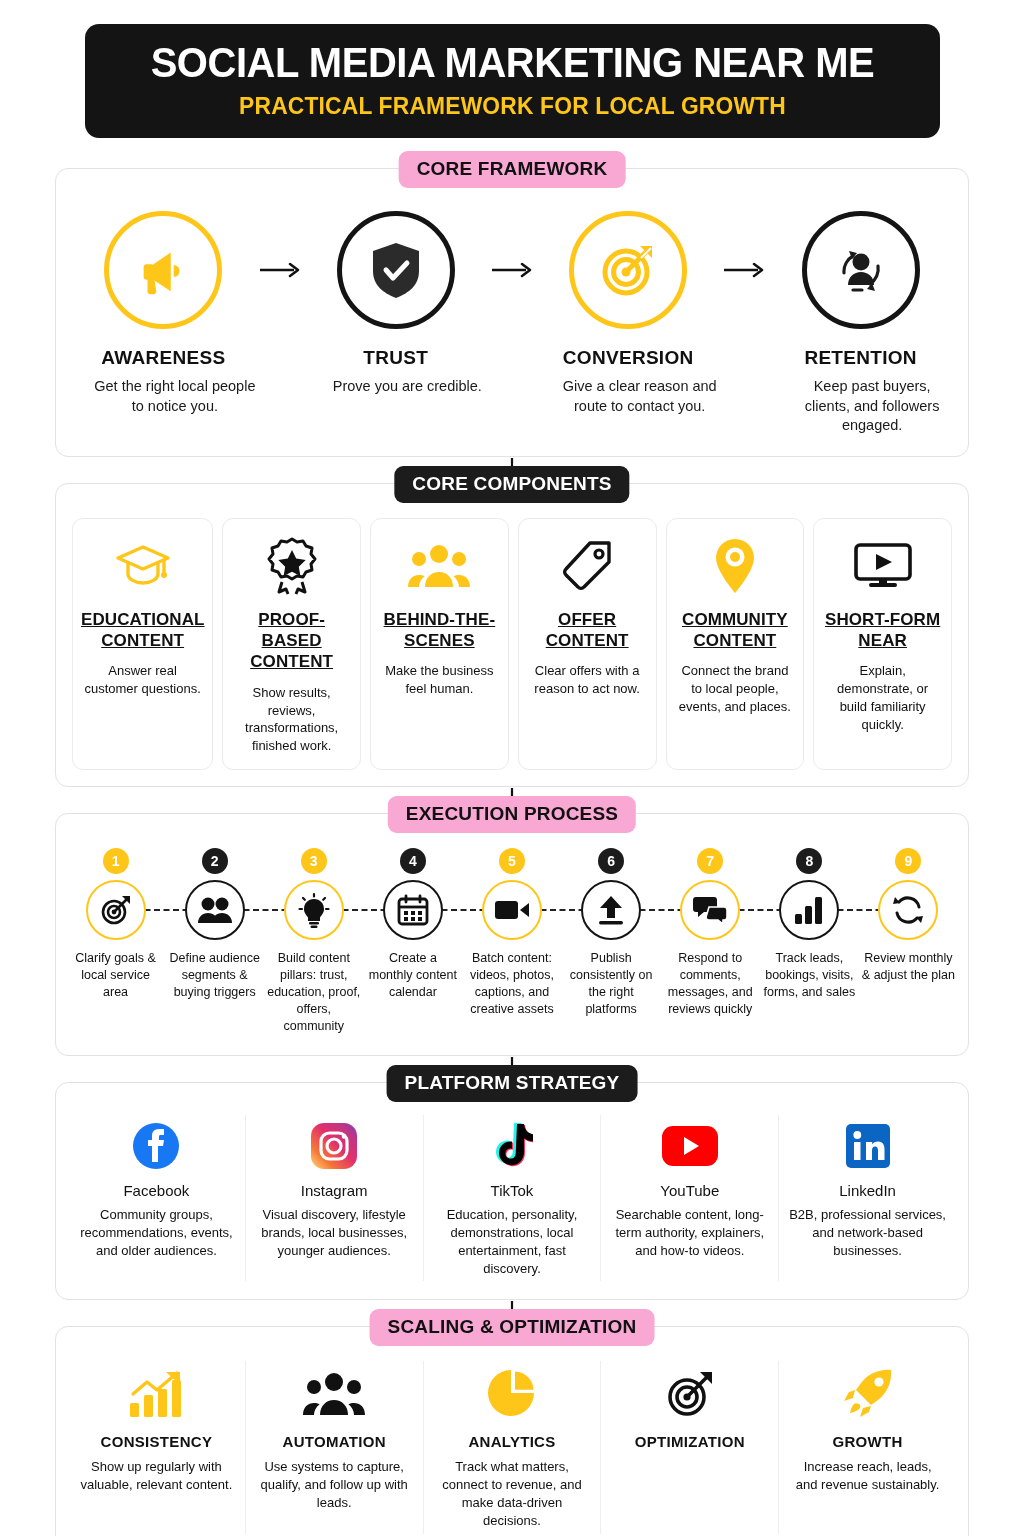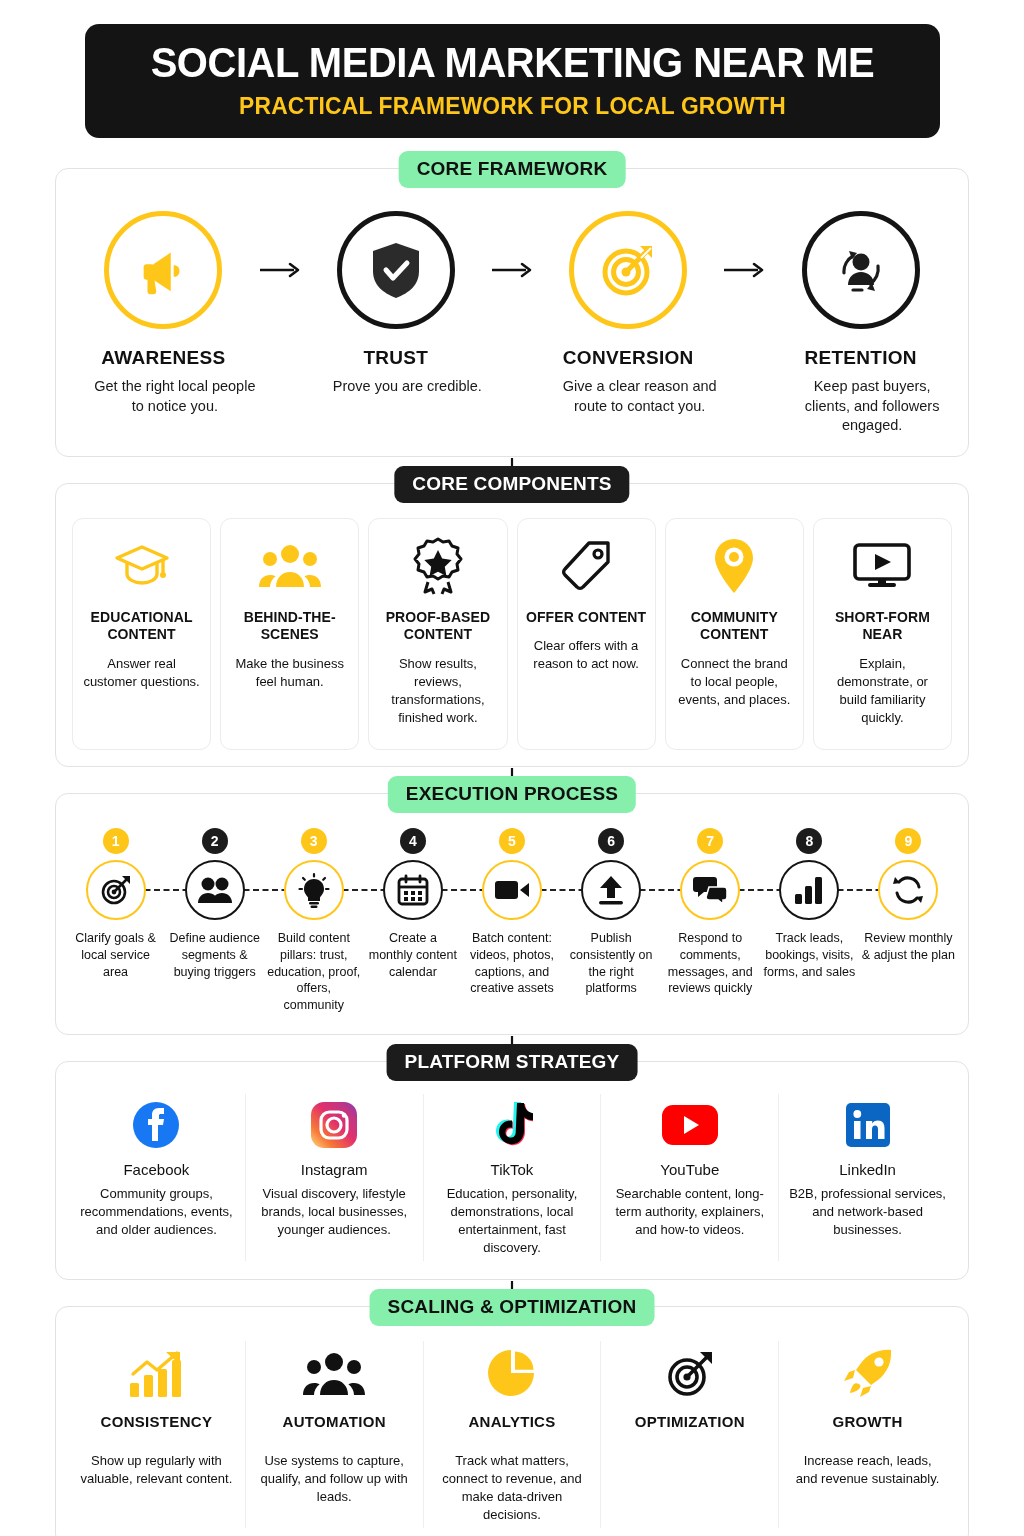--- a/index.html
+++ b/index.html
@@ -55,35 +55,35 @@
     left: 50%;
     transform: translateX(-50%);
     border-radius: 9px;
     padding: 7px 18px 8px;
     font-size: 19px;
     font-weight: 800;
     letter-spacing: 0.2px;
     white-space: nowrap;
     z-index: 4;
   }
-  .badge.yellow { background: #86efac; color: #111111; }
+  .badge.yellow { background: #f9a8d4; color: #111111; }
   .badge.dark   { background: #1c1c1c; color: #ffffff; }
 
   .connector {
     display: block;
     margin: 0 auto;
     width: 18px;
     height: 26px;
     position: relative;
   }
   .connector svg { display: block; }
 
   
   #core-framework { padding: 42px 14px 20px; }
-  .cf-row { display: flex; align-items: flex-start; justify-content: center; }
+  .cf-row { display: flex; align-items: flex-start; }
   .cf-item { width: 196px; text-align: center; }
   .cf-circle {
     width: 118px; height: 118px; border-radius: 50%;
     border: 5px solid #141414;
     margin: 0 auto 18px;
     display: flex; align-items: center; justify-content: center;
   }
   .cf-circle.accent { border-color: #FFC61A; }
   .cf-title { font-size: 19px; font-weight: 700; letter-spacing: 0.3px; }
   .cf-desc { font-size: 14.5px; line-height: 1.35; margin-top: 8px; color: #1a1a1a; margin-left: 23px; }
@@ -94,21 +94,21 @@
   .cc-row { display: flex; gap: 9px; justify-content: center; }
   .cc-card {
     flex: 1;
     border: 1px solid #ececec;
     border-radius: 11px;
     padding: 16px 8px 14px;
     text-align: center;
     min-height: 232px;
   }
   .cc-icon { height: 62px; display: flex; align-items: center; justify-content: center; margin-bottom: 12px; }
-  .cc-title { font-size: 14px; font-weight: 700; line-height: 1.25; letter-spacing: 0.1px; }
+  .cc-title { font-size: 17px; font-weight: 700; line-height: 1.25; letter-spacing: 0.1px; text-decoration: underline; }
   .cc-desc { font-size: 13px; line-height: 1.38; margin-top: 11px; }
 
   
   #execution-process { padding: 34px 10px 20px; }
   .ep-row { display: flex; justify-content: center; position: relative; }
   .ep-item { width: 101px; text-align: center; position: relative; }
   .ep-num {
     width: 26px; height: 26px; border-radius: 50%;
     display: flex; align-items: center; justify-content: center;
     color: #ffffff; font-size: 14px; font-weight: 700;
@@ -139,21 +139,21 @@
   .ps-title { font-size: 15px; font-weight: 400; }
   .ps-desc { font-size: 13px; line-height: 1.38; margin-top: 7px; text-align: center; }
 
   
   #scaling-optimization { padding: 34px 12px 18px; }
   .sc-row { display: flex; justify-content: center; }
   .sc-card { flex: 1; text-align: center; padding: 4px 12px; border-right: 1px solid #eeeeee; }
   .sc-card:last-child { border-right: none; }
   .sc-icon { height: 58px; display: flex; align-items: center; justify-content: center; margin-bottom: 10px; }
   .sc-title { font-size: 15px; font-weight: 700; letter-spacing: 0.3px; }
-  .sc-desc { font-size: 13px; line-height: 1.38; margin-top: 22px; }
+  .sc-desc { font-size: 13px; line-height: 1.38; margin-top: 8px; }
 </style>
 </head>
 <body>
 
 <div class="page">
 
   <div class="header">
     <h1>SOCIAL MEDIA MARKETING NEAR ME</h1>
     <h2>PRACTICAL FRAMEWORK FOR LOCAL GROWTH</h2>
   </div>
@@ -264,50 +264,50 @@
               <g fill="none" stroke="#FFC61A" stroke-width="3.4" stroke-linejoin="round">
                 <path d="M29 5 L54 16 L29 27 L4 16 Z"></path>
                 <path d="M14 21v11c0 5 7 9 15 9s15-4 15-9V21"></path>
                 <path d="M50 18v13"></path>
               </g>
               <circle cx="50" cy="33" r="3" fill="#FFC61A"></circle>
             </svg>
         </div>
         <div class="cc-title">EDUCATIONAL CONTENT</div>
         <div class="cc-desc">Answer real customer questions.</div>
+      </div>
+
+      <div class="cc-card">
+        <div class="cc-icon">
+          <svg width="54" height="58" viewBox="0 0 54 58">
+              <path d="M27 2l5 3 6-1 3 5 6 2-1 6 4 5-4 5 1 6-6 2-3 5-6-1-5 3-5-3-6 1-3-5-6-2 1-6-4-5 4-5-1-6 6-2 3-5 6 1z" fill="none" stroke="#111" stroke-width="3" stroke-linejoin="round"></path>
+              <path d="M27 13l4.2 8.6 9.5 1.4-6.9 6.7 1.6 9.4L27 34.7l-8.4 4.4 1.6-9.4-6.9-6.7 9.5-1.4z" fill="#111"></path>
+              <path d="M17 45l-3 10 7-3 2 5" fill="none" stroke="#111" stroke-width="3" stroke-linejoin="round"></path>
+              <path d="M37 45l3 10-7-3-2 5" fill="none" stroke="#111" stroke-width="3" stroke-linejoin="round"></path>
+            </svg>
+        </div>
+        <div class="cc-title">PROOF-BASED CONTENT</div>
+        <div class="cc-desc">Show results, reviews, transformations, finished work.</div>
       </div>
 
       <div class="cc-card">
         <div class="cc-icon">
           <svg width="62" height="46" viewBox="0 0 62 46">
               <g fill="#FFC61A">
                 <circle cx="31" cy="11" r="9"></circle>
                 <path d="M17 44c0-9 6-15 14-15s14 6 14 15z"></path>
                 <circle cx="11" cy="16" r="7"></circle>
                 <path d="M0 44c0-8 5-12 11-12 2 0 4 .4 5.6 1.2C13 36 11 40 11 44z"></path>
                 <circle cx="51" cy="16" r="7"></circle>
                 <path d="M62 44c0-8-5-12-11-12-2 0-4 .4-5.6 1.2C49 36 51 40 51 44z"></path>
               </g>
             </svg>
         </div>
         <div class="cc-title">BEHIND-THE-SCENES</div>
         <div class="cc-desc">Make the business feel human.</div>
-      </div>
-
-      <div class="cc-card">
-        <div class="cc-icon">
-          <svg width="54" height="58" viewBox="0 0 54 58">
-              <path d="M27 2l5 3 6-1 3 5 6 2-1 6 4 5-4 5 1 6-6 2-3 5-6-1-5 3-5-3-6 1-3-5-6-2 1-6-4-5 4-5-1-6 6-2 3-5 6 1z" fill="none" stroke="#111" stroke-width="3" stroke-linejoin="round"></path>
-              <path d="M27 13l4.2 8.6 9.5 1.4-6.9 6.7 1.6 9.4L27 34.7l-8.4 4.4 1.6-9.4-6.9-6.7 9.5-1.4z" fill="#111"></path>
-              <path d="M17 45l-3 10 7-3 2 5" fill="none" stroke="#111" stroke-width="3" stroke-linejoin="round"></path>
-              <path d="M37 45l3 10-7-3-2 5" fill="none" stroke="#111" stroke-width="3" stroke-linejoin="round"></path>
-            </svg>
-        </div>
-        <div class="cc-title">PROOF-BASED CONTENT</div>
-        <div class="cc-desc">Show results, reviews, transformations, finished work.</div>
       </div>
 
       <div class="cc-card">
         <div class="cc-icon">
           <svg width="54" height="54" viewBox="0 0 54 54">
               <path d="M30 4h19v19L24 48a4 4 0 0 1-6 0L6 36a4 4 0 0 1 0-6z" fill="none" stroke="#111" stroke-width="3.4" stroke-linejoin="round"></path>
               <circle cx="39" cy="15" r="4" fill="none" stroke="#111" stroke-width="3.2"></circle>
             </svg>
         </div>
         <div class="cc-title">OFFER CONTENT</div>

